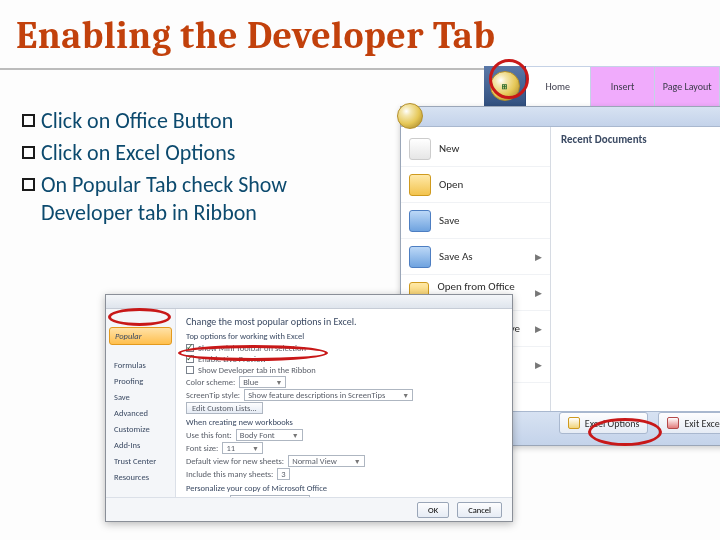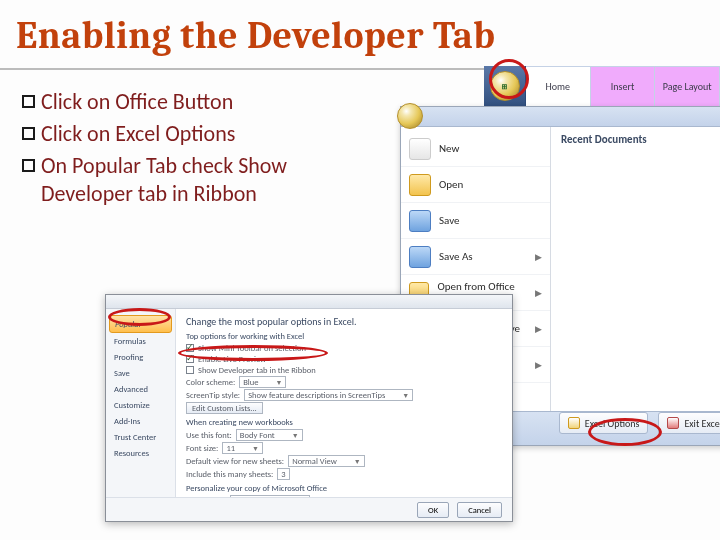--- a/index.html
+++ b/index.html
@@ -29,24 +29,24 @@
   .title-underline {
     position: absolute;
     top: 68px;
     left: 0;
     width: 720px;
     height: 2px;
     background: #bcbcbc;
   }
   .bullets {
     position: absolute;
-    top: 88px;
+    top: 107px;
     left: 22px;
     width: 296px;
-    color: #7f1d1d;
+    color: #0c4a6e;
   }
   .bullet {
     font-size: 22px;
     line-height: 1.28;
     margin-bottom: 4px;
     display: flex;
   }
   .bullet .box {
     flex: 0 0 auto;
     width: 13px;
@@ -183,21 +183,21 @@
   .od-left{
     width:70px;background:#f4f6f9;border-right:1px solid #dbe0e8;
     padding:6px 0;
   }
   .od-cat{
     height:16px;display:flex;align-items:center;padding:0 8px;color:#3b4a63;
   }
   .od-cat.active{
     background:linear-gradient(#ffe2a8,#ffbf4d);
     border:1px solid #e39a1e;border-radius:3px;
-    margin:0 3px;padding:8px 5px;font-style:italic;
+    margin:12px 3px;padding:8px 5px;font-style:italic;
   }
   .od-right{flex:1;padding:6px 10px;color:#2b2b2b;}
   .od-head{font-size:10px;color:#3b4a63;margin-bottom:2px;}
   .od-sec{color:#3b4a63;margin:3px 0 2px;}
   .od-line{display:flex;align-items:center;gap:4px;margin:1px 0;color:#5a5f69;}
   .od-check{width:8px;height:8px;border:1px solid #7a828d;background:#fff;display:inline-block;position:relative;}
   .od-check.ck::after{content:"✓";position:absolute;left:-1px;top:-4px;font-size:9px;color:#2b5b2b;}
   .od-sel{height:12px;border:1px solid #aeb6c1;padding:0 3px;background:#fff;display:inline-flex;align-items:center;gap:17px;}
   .od-sel .dd{color:#777;font-size:7px;}
   .od-btn{height:12px;border:1px solid #aeb6c1;padding:0 5px;background:linear-gradient(#fdfdfe,#e6ecf5);display:inline-flex;align-items:center;}

